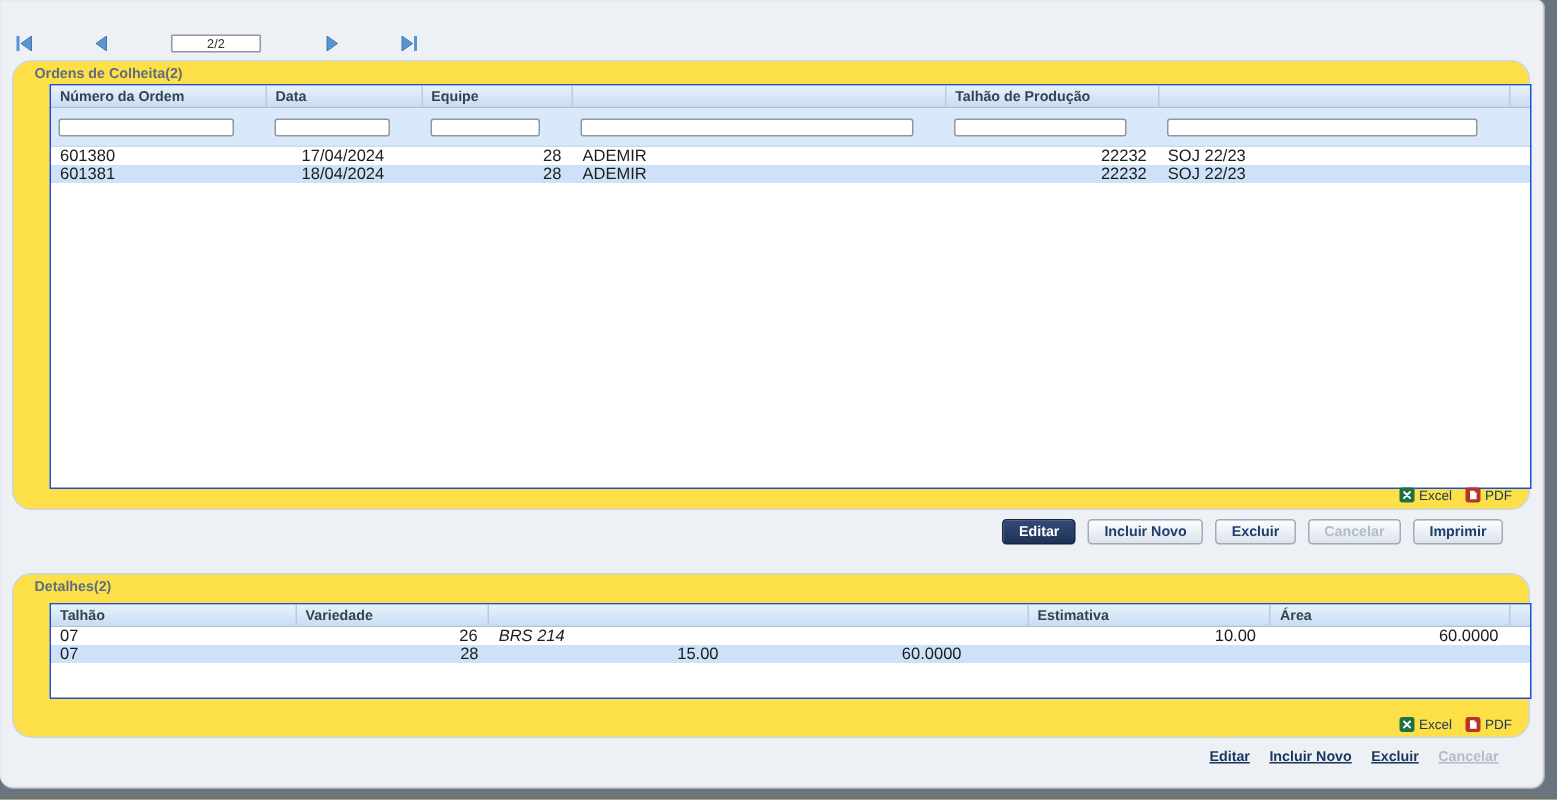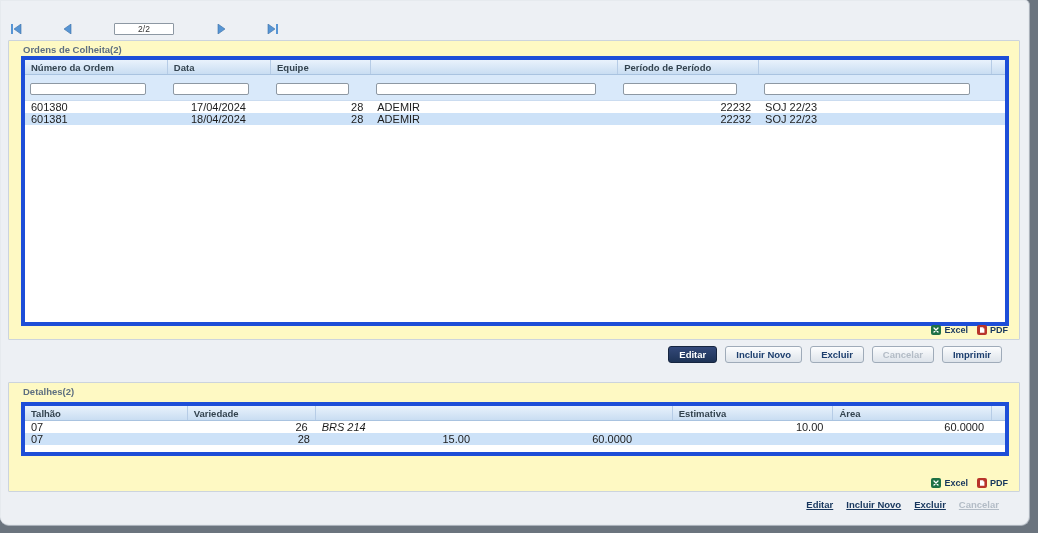--- a/index.html
+++ b/index.html
@@ -31,30 +31,30 @@
     display:flex; align-items:center; padding-left:8px;gap:36px;
   }
   .navbtn { width:13px; height:12px; display:flex; align-items:center; justify-content:center; cursor:pointer; margin:0 1px; }
   .page-input {
     width:60px; height:12px; margin:0 4px; text-align:center;
     border:1px solid #8d98a3; border-radius:1px; font-size:8.5px;
     font-family:"Liberation Sans", sans-serif; color:#333; padding:0;
   }
   
   .panel {
-    position:absolute; left:8px; width:1012px; background:#fef9c3;
-    border:1px solid #ccd4dd; border-radius:1px;
+    position:absolute; left:8px; width:1012px; background:#fde047;
+    border:1px solid #ccd4dd; border-radius:13px;
   }
   .panel1 { top:40px; height:300px; }
   .panel2 { top:382px; height:110px; z-index:1; }
   .legend { position:absolute; top:3px; left:14px; font-size:9.5px; font-weight:700; color:#5d6e80; }
   
-  .grid { position:absolute; left:12px; width:988px; border:4px solid #1d4ed8; background:#fff; overflow:hidden; }
+  .grid { position:absolute; left:24px; width:988px; border:1px solid #1d4ed8; background:#fff; overflow:hidden; }
   .grid1 { top:15px; height:270px; }
-  .grid2 { top:19px; height:54px; }
+  .grid2 { top:19px; height:64px; }
   .ghead { display:flex; height:15px; background:linear-gradient(#e9f2fc,#c9ddf2); border-bottom:1px solid #a9c3e0; }
   .ghead .cell {
     height:100%; display:flex; align-items:center; padding-left:6px;
     border-right:1px solid #b6cce6; font-size:9.5px; font-weight:700; color:#33434f;
     white-space:nowrap; overflow:hidden;
   }
   .ghead .cell:last-child { border-right:none; }
   .filters { display:flex; background:#d9e9fa; border-bottom:1px solid #cbdcf0; padding:3px 0 4px; }
   .filters .cell { padding-left:5px; }
   .filters input {
@@ -67,21 +67,21 @@
   .al { text-align:left; } .ar { text-align:right; } .ac { text-align:center; }
   
   .g1 .c0{width:144px;} .g1 .c1{width:104px;} .g1 .c2{width:101px;}
   .g1 .c3{width:249px;} .g1 .c4{width:142px;} .g1 .c5{width:235px;} .g1 .c6{width:13px; padding:0;}
   
   .g2 .c0{width:164px;} .g2 .c1{width:129px;} .g2 .c2{width:360px;font-style:italic;}
   .g2 .c3{width:160px;} .g2 .c4{width:162px;} .g2 .c5{width:13px; padding:0;}
   
   .export { position:absolute; right:11px; display:flex; gap:9px; align-items:center; }
   .panel1 .export { bottom:4px; } .panel2 .export { bottom:3px; }
-  .xlink { display:flex; align-items:center; gap:3px; font-size:9px; font-weight:700; color:#17365d; cursor:pointer; }
+  .xlink { display:flex; align-items:center; gap:3px; font-size:9px; font-weight:400; color:#17365d; cursor:pointer; }
   .micon { width:10px; height:10px; border-radius:2px; display:flex; align-items:center; justify-content:center; }
   .micon.excel { background:#1e7145; }
   .micon.pdf { background:#b8342a; }
   
   .btnrow { position:absolute; top:346px; right:27px; display:flex; gap:8px; }
   .btn {
     height:17px; padding:0 10px; display:flex; align-items:center;
     font-size:9.5px; font-weight:700; color:#1c3e6e;
     background:linear-gradient(#fcfdfe,#dde3ea);
     border:1px solid #9fabb9; border-radius:3px; cursor:pointer; white-space:nowrap;
@@ -136,21 +136,21 @@
 
   <div class="panel panel1">
     <div class="legend">Ordens de Colheita(2)</div>
 
     <div class="grid grid1 g1">
       <div class="ghead">
         <div class="cell c0">Número da Ordem</div>
         <div class="cell c1">Data</div>
         <div class="cell c2">Equipe</div>
         <div class="cell c3"></div>
-        <div class="cell c4">Período de Período</div>
+        <div class="cell c4">Talhão de Produção</div>
         <div class="cell c5"></div>
         <div class="cell c6"></div>
       </div>
       <div class="filters">
         <div class="cell c0"><input style=""></div>
         <div class="cell c1"><input style=""></div>
         <div class="cell c2"><input style=""></div>
         <div class="cell c3"><input style=""></div>
         <div class="cell c4"><input style=""></div>
         <div class="cell c5"><input style=""></div>

